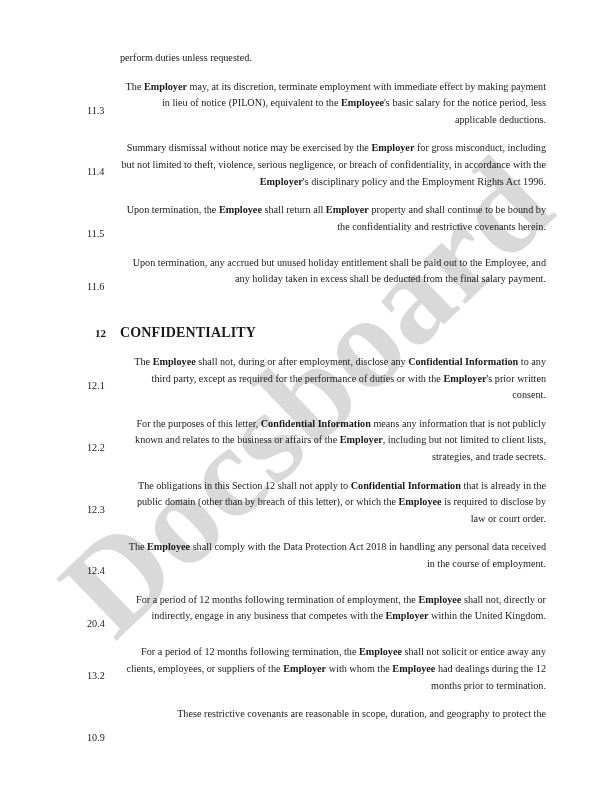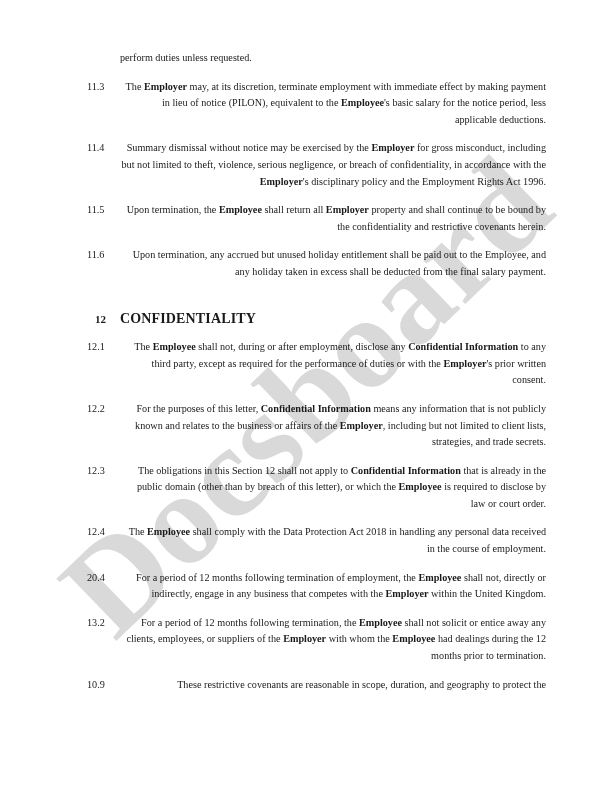--- a/index.html
+++ b/index.html
@@ -59,20 +59,21 @@
   }
   .clause {
     display: flex;
     align-items: flex-start;
     margin-top: 12px;
   }
   .clause-num {
     flex: 0 0 33px;
     font-size: 10.2px;
     line-height: 16.6px;
+    margin-top: 24px;
   }
   .clause-body {
     flex: 1 1 auto;
     font-size: 10.2px;
     line-height: 16.6px;
     text-align: right;
   }
   .section-head {
     display: flex;
     align-items: flex-start;

